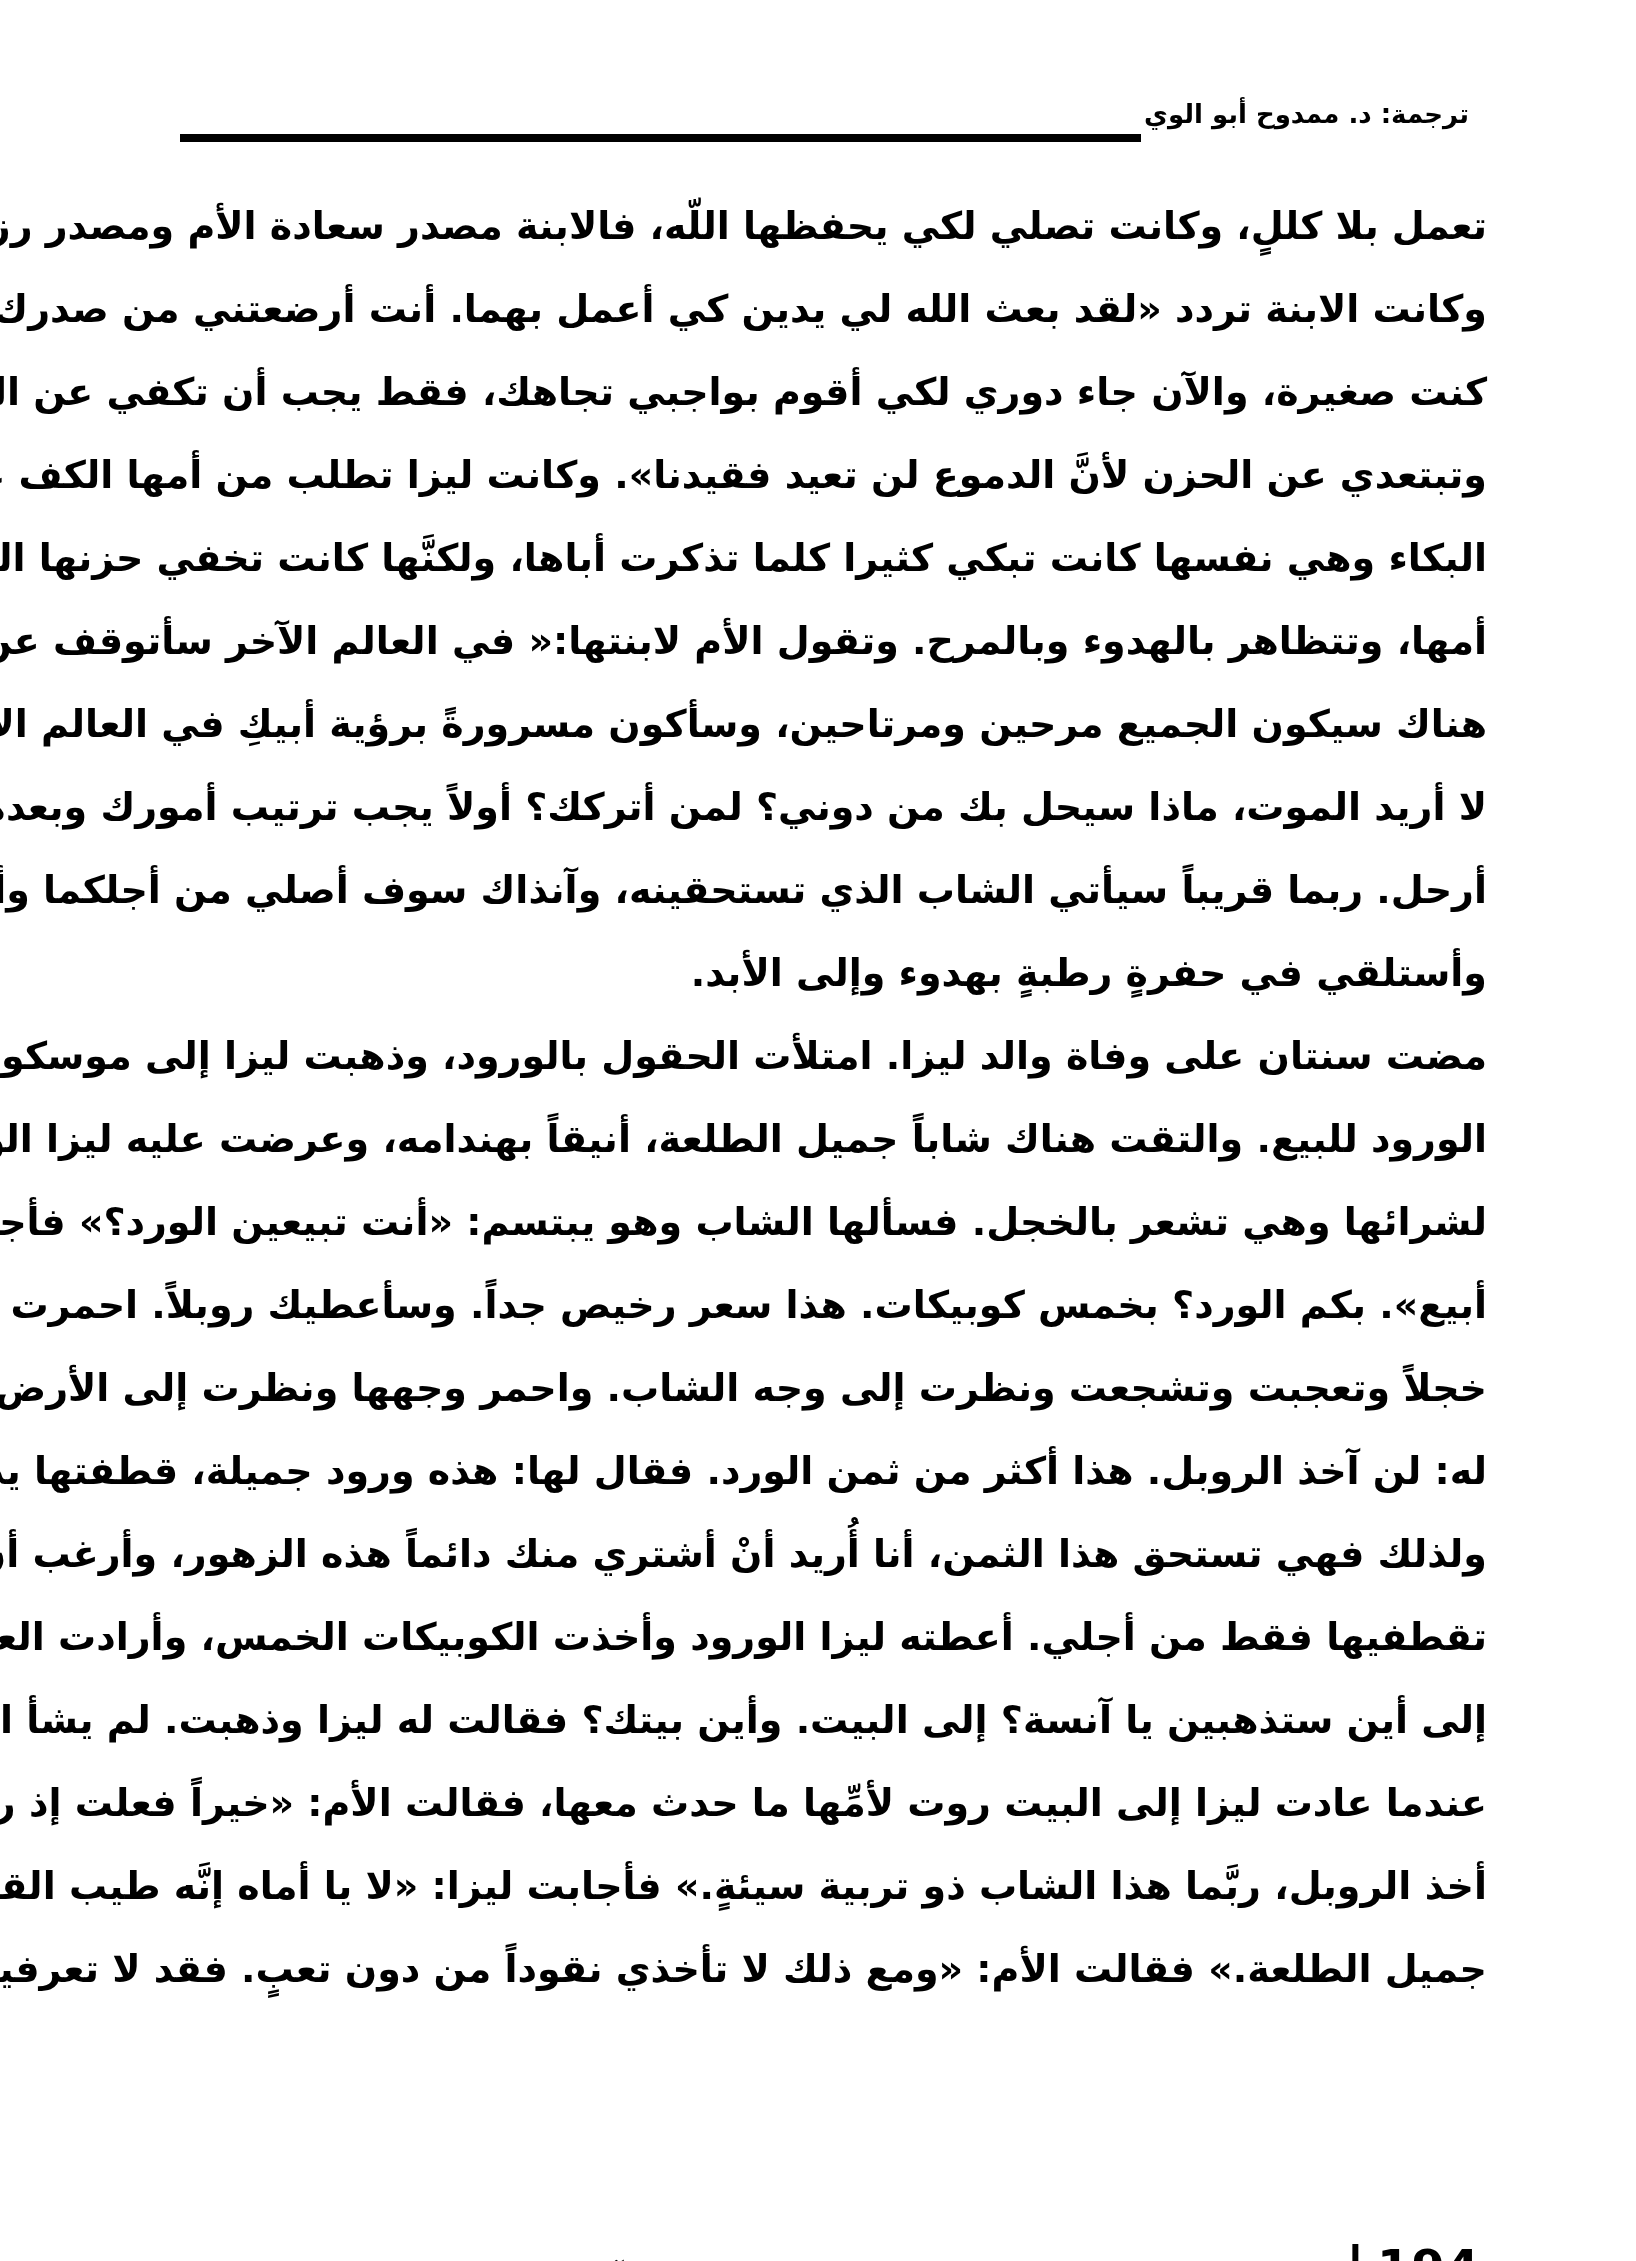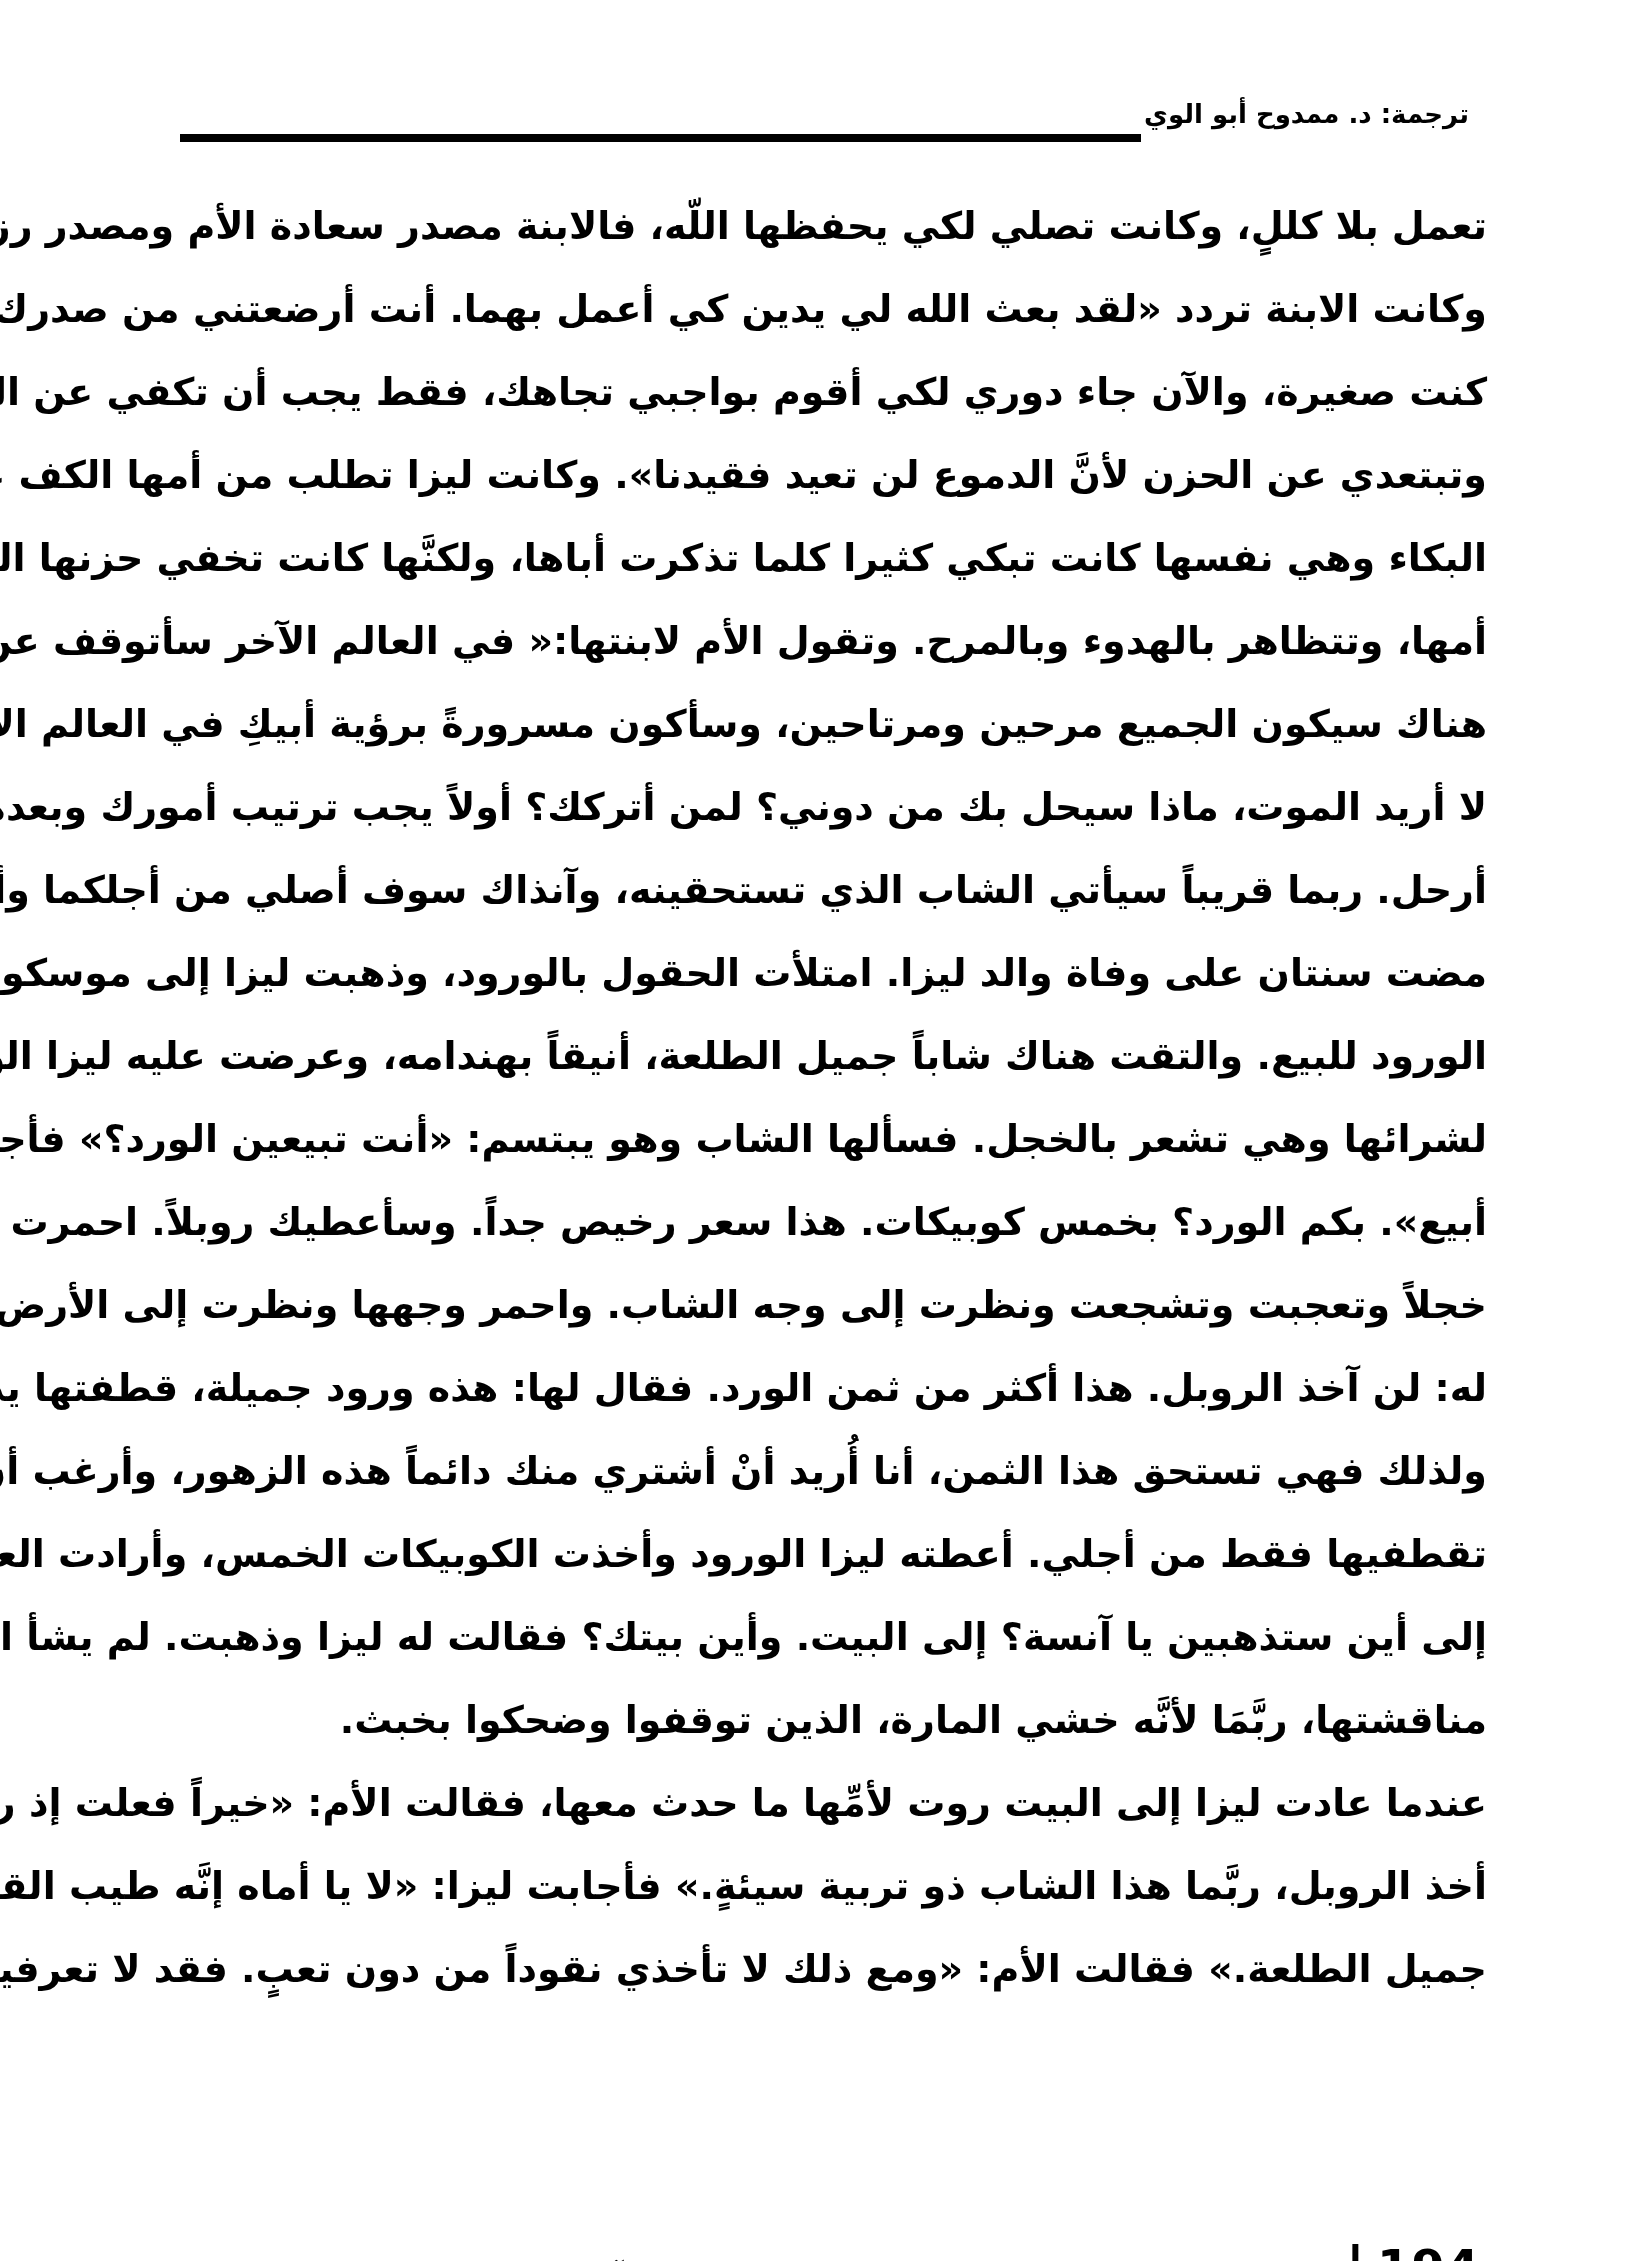--- a/index.html
+++ b/index.html
@@ -100,30 +100,30 @@
   <div class="body-text">
     <div class="line">تعمل بلا كللٍ، وكانت تصلي لكي يحفظها اللّه، فالابنة مصدر سعادة الأم ومصدر رزقها.</div>
     <div class="line">وكانت الابنة تردد «لقد بعث الله لي يدين كي أعمل بهما. أنت أرضعتني من صدرك عندما</div>
     <div class="line">كنت صغيرة، والآن جاء دوري لكي أقوم بواجبي تجاهك، فقط يجب أن تكفي عن البكاء</div>
     <div class="line">وتبتعدي عن الحزن لأنَّ الدموع لن تعيد فقيدنا». وكانت ليزا تطلب من أمها الكف عن</div>
     <div class="line">البكاء وهي نفسها كانت تبكي كثيرا كلما تذكرت أباها، ولكنَّها كانت تخفي حزنها الشديد عن</div>
     <div class="line">أمها، وتتظاهر بالهدوء وبالمرح. وتقول الأم لابنتها:« في العالم الآخر سأتوقف عن البكاء،</div>
     <div class="line">هناك سيكون الجميع مرحين ومرتاحين، وسأكون مسرورةً برؤية أبيكِ في العالم الآخر . الآن</div>
     <div class="line">لا أريد الموت، ماذا سيحل بك من دوني؟ لمن أتركك؟ أولاً يجب ترتيب أمورك وبعدها سوف</div>
     <div class="line">أرحل. ربما قريباً سيأتي الشاب الذي تستحقينه، وآنذاك سوف أصلي من أجلكما وأبارككما</div>
+    <div class="line para-end">وأستلقي في حفرةٍ رطبةٍ بهدوء وإلى الأبد.</div>
     <div class="line">مضت سنتان على وفاة والد ليزا. امتلأت الحقول بالورود، وذهبت ليزا إلى موسكو تحمل</div>
     <div class="line">الورود للبيع. والتقت هناك شاباً جميل الطلعة، أنيقاً بهندامه، وعرضت عليه ليزا الورود</div>
     <div class="line">لشرائها وهي تشعر بالخجل. فسألها الشاب وهو يبتسم: «أنت تبيعين الورد؟» فأجابته: «نعم</div>
     <div class="line">أبيع». بكم الورد؟ بخمس كوبيكات. هذا سعر رخيص جداً. وسأعطيك روبلاً. احمرت ليزا</div>
     <div class="line">خجلاً وتعجبت وتشجعت ونظرت إلى وجه الشاب. واحمر وجهها ونظرت إلى الأرض، وقالت</div>
     <div class="line">له: لن آخذ الروبل. هذا أكثر من ثمن الورد. فقال لها: هذه ورود جميلة، قطفتها يد رائعة</div>
     <div class="line">ولذلك فهي تستحق هذا الثمن، أنا أُريد أنْ أشتري منك دائماً هذه الزهور، وأرغب أنْ</div>
     <div class="line">تقطفيها فقط من أجلي. أعطته ليزا الورود وأخذت الكوبيكات الخمس، وأرادت العودة إلى</div>
     <div class="line">إلى أين ستذهبين يا آنسة؟ إلى البيت. وأين بيتك؟ فقالت له ليزا وذهبت. لم يشأ الشاب</div>
-    <div class="line para-end">مناقشتها، ربَّمَا لأنَّه خشي المارة، الذين توقفوا وضحكوا بخبث.</div>
     <div class="line">عندما عادت ليزا إلى البيت روت لأمِّها ما حدث معها، فقالت الأم: «خيراً فعلت إذ رفضتِ</div>
     <div class="line">أخذ الروبل، ربَّما هذا الشاب ذو تربية سيئةٍ.» فأجابت ليزا: «لا يا أماه إنَّه طيب القلب،</div>
     <div class="line">جميل الطلعة.» فقالت الأم: «ومع ذلك لا تأخذي نقوداً من دون تعبٍ. فقد لا تعرفين أنَّ</div>
   </div>
 
   <div class="footer-journal">الآداب العالمية ـ العدد 179 ـ صيف 2019</div>
 
   <div class="footer-page">
     <span class="divider">|</span>
     <span class="number">194</span>

